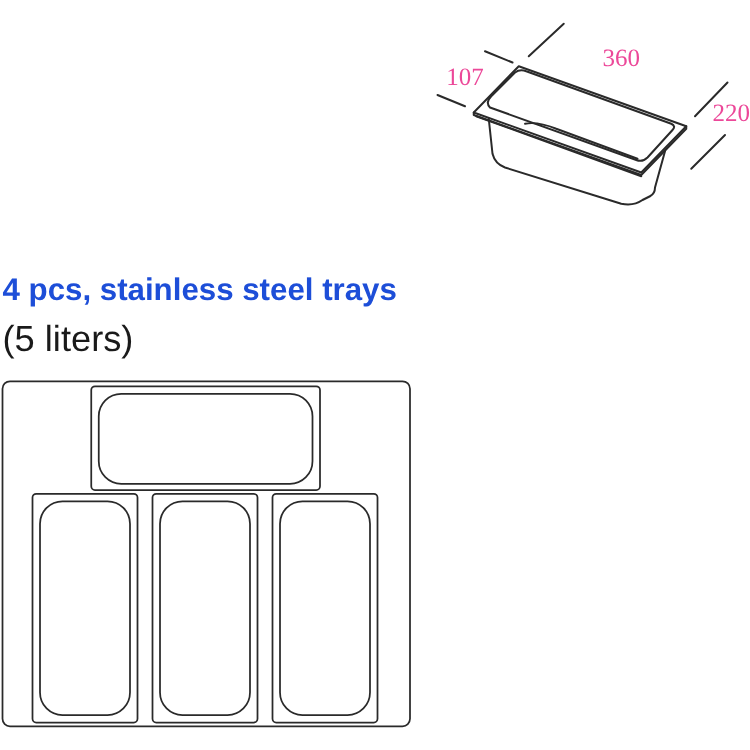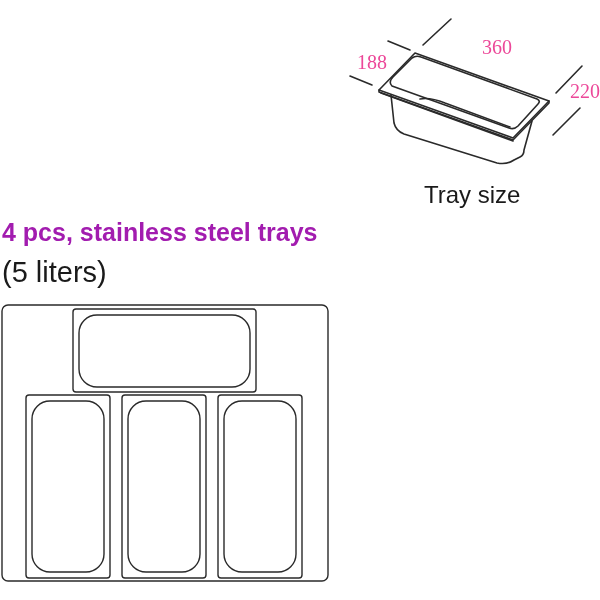--- a/index.html
+++ b/index.html
@@ -28,21 +28,21 @@
       font-size: 24px;
       color: #1a1a1a;
       line-height: 1;
     }
     .title {
       position: absolute;
       left: 2px;
       top: 220px;
       font-size: 25px;
       font-weight: bold;
-      color: #a21caf;
+      color: #1d4ed8;
       line-height: 1;
       white-space: nowrap;
     }
     .subtitle {
       position: absolute;
       left: 2px;
       top: 258px;
       font-size: 29px;
       color: #1a1a1a;
       line-height: 1;
@@ -70,24 +70,23 @@
       <path d="M379 90 L379 92 L513 140 L549 103 L549 101"></path>
       <path d="M381 93 L513 141"></path>
 
       <path d="M392 86 Q388 82 393 77 L412 58 Q416 55 421 57 L537 99 Q541 101 538 104 L518 126 Q514 130 509 128 Z"></path>
 
       <path d="M420 99 Q430 97 445 103 L510 127"></path>
 
       <path d="M391 95 L394 123 Q396 131 404 134 L497 163 Q507 165 514 160 L520 157 Q524 155 524 150 L532 121"></path>
     </g>
   </svg>
-  <span class="dim-label" style="left:357px;top:52px;">188</span>
+  <span class="dim-label" style="left:357px;top:52px;">107</span>
   <span class="dim-label" style="left:482px;top:37px;">360</span>
   <span class="dim-label" style="left:570px;top:81px;">220</span>
-  <span class="caption" style="left:424px;top:183px;">Tray size</span>
 </div>
 
 <div class="title">4 pcs, stainless steel trays</div>
 <div class="subtitle">(5 liters)</div>
 
 <div class="abs" style="left:0;top:300px;width:340px;height:300px;">
   <svg width="340" height="300">
     <g fill="none" stroke="#2a2a2a" stroke-width="1.4">
 
       <rect x="2" y="5" width="326" height="276" rx="6" ry="6"></rect>

